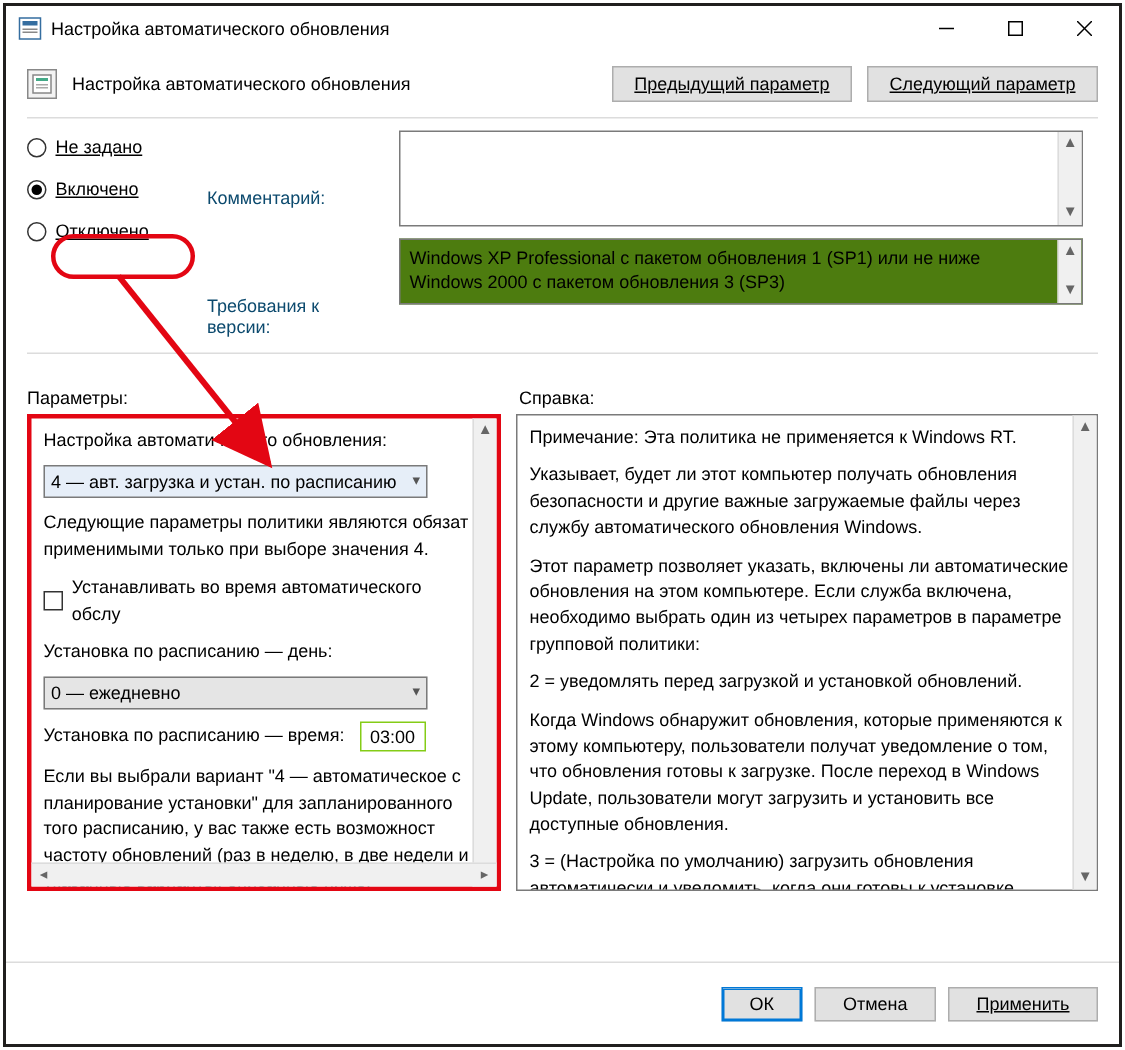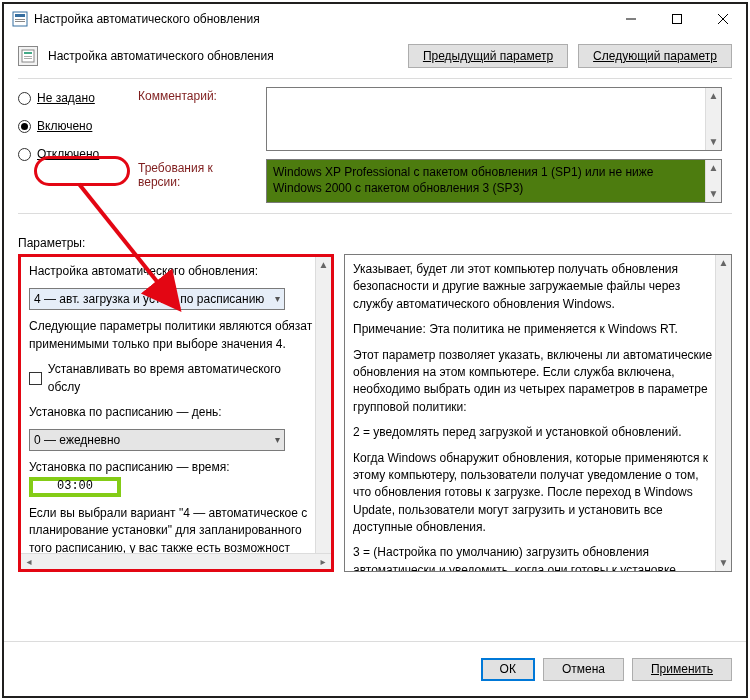--- a/index.html
+++ b/index.html
@@ -23,21 +23,21 @@
 
   .row { display:flex; }
   .radcol { width: 120px; display:flex; flex-direction:column; gap:14px; padding-top:4px; }
   .radio { display:flex; align-items:center; gap:6px; }
   .radio .rdot { width:13px; height:13px; border:1px solid #333; border-radius:50%; display:flex; align-items:center; justify-content:center; }
   .radio.sel .rdot::after { content:""; width:7px; height:7px; background:#000; border-radius:50%; }
   .radio .rlbl { text-decoration: underline; }
   .red-ring { position:absolute; border:3px solid #e30613; border-radius:18px; left:30px; top:152px; width:96px; height:30px; pointer-events:none; }
 
   .kvcol { flex:1; display:grid; grid-template-columns: 120px 1fr; row-gap:8px; column-gap:8px; }
-  .klabel { color:#7f1d1d; padding-top:2px; }
+  .klabel { color:#0c4a6e; padding-top:2px;margin-top:36px; }
   .commentbox { width: 456px; height: 64px; border:1px solid #7a7a7a; background:#fff; position:relative; }
   .reqbox { width: 456px; height: 44px; border:1px solid #7a7a7a; background:#4d7c0f; position:relative; padding:4px 18px 4px 6px; line-height:1.35; overflow:hidden; }
   .vsb { position:absolute; right:0; top:0; bottom:0; width:16px; background:#f0f0f0; display:flex; flex-direction:column; justify-content:space-between; border-left:1px solid #dcdcdc; }
   .vsb .arr { height:16px; text-align:center; font-size:10px; color:#666; line-height:16px; }
 
   .midrow { display:flex; padding: 6px 14px 4px 14px; align-items:center; }
   .midrow .pl { width: 328px; }
   .midrow .hl { flex:1; }
 
   .bottom { display:flex; gap:10px; padding: 0 14px; height: 338px; }
@@ -46,21 +46,21 @@
   .panelR { flex:1; height: 318px; }
   .inner { padding: 6px 18px 6px 8px; overflow:hidden; height:100%; position:relative; line-height:1.45; }
   .inner p { margin: 0 0 8px 0; }
 
   .combo { display:flex; align-items:center; border:1px solid #7a7a7a; background:#e6eef8; height:22px; padding:0 4px; margin:2px 0 8px 0; width: 256px; justify-content:space-between; }
   .combo .carrow { font-size:10px; color:#555; }
   .combo.plain { background:#e5e5e5; }
   .chk { display:flex; align-items:center; gap:6px; margin:4px 0 8px 0; }
   .chk .box { width:13px; height:13px; border:1px solid #333; }
 
-  .timebox { display:inline-flex; border:4px solid #84cc16; height:20px; padding:0 24px; align-items:center;font-family:Liberation Mono, monospace; }
+  .timebox { display:inline-flex; border:1px solid #84cc16; height:20px; padding:0 6px; align-items:center; }
 
   .hsb { position:absolute; left:0; right:0; bottom:0; height:16px; background:#f0f0f0; border-top:1px solid #dcdcdc; display:flex; justify-content:space-between; }
   .hsb .arr { width:16px; text-align:center; font-size:10px; color:#666; line-height:16px; }
 
   .footer { border-top:1px solid #dcdcdc; position:absolute; left:0; right:0; bottom:0; height:55px; display:flex; align-items:center; justify-content:flex-end; gap:8px; padding-right:14px; background:#fff; }
   .fbtn { height:23px; padding:0 18px; border:1px solid #adadad; background:#e1e1e1; display:flex; align-items:center; }
   .fbtn.primary { border:1px solid #0078d7; box-shadow: inset 0 0 0 1px #0078d7; }
   .fbtn .u { text-decoration: underline; }
 
   .arrow-svg { position:absolute; left:55px; top:175px; pointer-events:none; }
@@ -144,20 +144,21 @@
               <div class="arr">▼</div>
             </div>
         </div>
       </div>
     </div>
     <hr class="hr" style="margin-top:10px;">
   </div>
 
   <div class="midrow">
     <div class="pl">Параметры:</div>
+    <div class="hl">Справка:</div>
   </div>
 
   <div class="bottom">
     <div class="panel panelL">
       <div class="inner">
         <p>Настройка автоматического обновления:</p>
         <div class="combo">
           <span>4 — авт. загрузка и устан. по расписанию</span>
           <span class="carrow">▾</span>
         </div>
@@ -182,22 +183,22 @@
           <div class="arr">▼</div>
         </div>
       <div class="hsb">
           <div class="arr">◂</div>
           <div class="arr">▸</div>
         </div>
     </div>
 
     <div class="panel panelR">
       <div class="inner">
+        <p>Примечание: Эта политика не применяется к Windows RT.</p>
         <p>Указывает, будет ли этот компьютер получать обновления безопасности и другие важные загружаемые файлы через службу автоматического обновления Windows.</p>
-        <p>Примечание: Эта политика не применяется к Windows RT.</p>
         <p>Этот параметр позволяет указать, включены ли автоматические обновления на этом компьютере. Если служба включена, необходимо выбрать один из четырех параметров в параметре групповой политики:</p>
         <p>2 = уведомлять перед загрузкой и установкой обновлений.</p>
         <p>Когда Windows обнаружит обновления, которые применяются к этому компьютеру, пользователи получат уведомление о том, что обновления готовы к загрузке. После переход в Windows Update, пользователи могут загрузить и установить все доступные обновления.</p>
         <p>3 = (Настройка по умолчанию) загрузить обновления автоматически и уведомить, когда они готовы к установке</p>
       </div>
       <div class="vsb">
           <div class="arr">▲</div>
           <div class="arr">▼</div>
         </div>
     </div>

